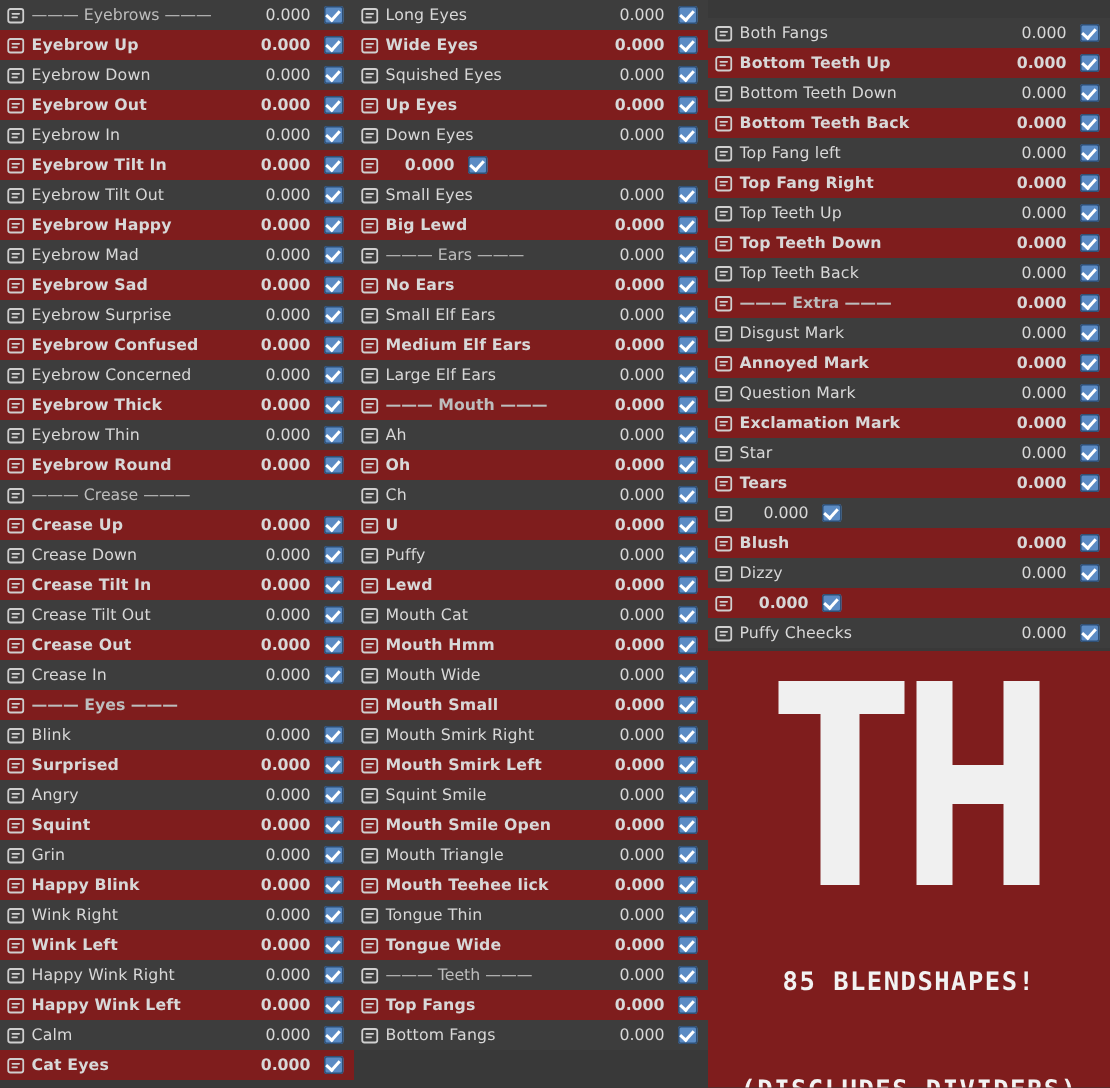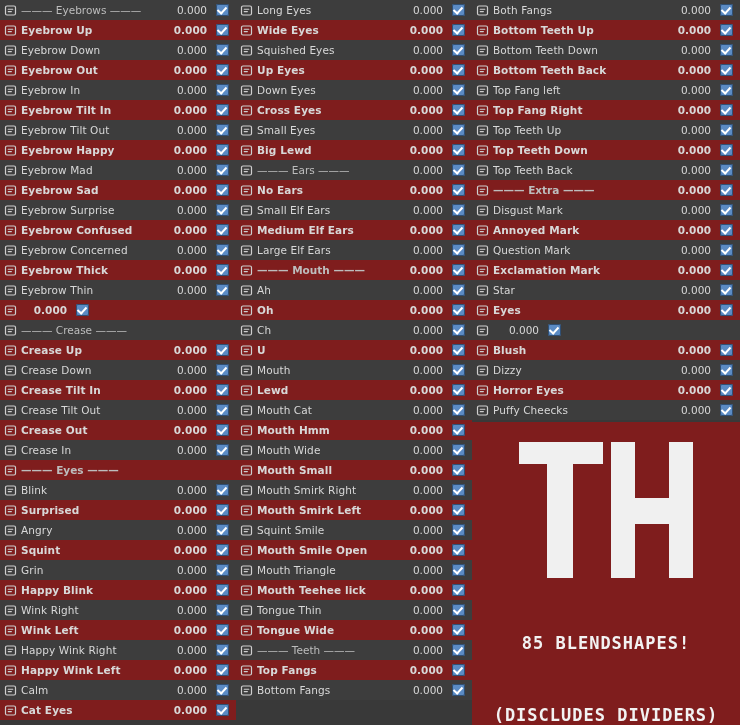--- a/index.html
+++ b/index.html
@@ -25,20 +25,21 @@
   }
   .column {
     position: relative;
     width: 236px;
     flex: 0 0 236px;
     padding-top: 0px;
   }
   .column.col3 {
     flex: 0 0 268px;
     width: 268px;
+    margin-top: 12px;
   }
   .row {
     display: flex;
     flex-direction: row;
     align-items: center;
     height: 20px;
     box-sizing: border-box;
     padding-left: 4px;
   }
   .row.even { background: #3d3d3d; }
@@ -310,20 +311,21 @@
         <span class="value">0.000</span>
         <span class="checkbox"></span>
       </div>
       <div class="row odd">
         <span class="prop-icon">
           <svg width="13" height="13" viewBox="0 0 13 13" aria-hidden="true">
             <rect x="1.5" y="2" width="10" height="9" rx="1.5" fill="none" stroke="#cfcfcf" stroke-width="1.2"></rect>
             <path d="M4.2 5.2 h4.6 M4.2 7.6 h3.2" stroke="#cfcfcf" stroke-width="1.1" stroke-linecap="round"></path>
           </svg>
         </span>
+        <span class="label">Eyebrow Round</span>
         <span class="value">0.000</span>
         <span class="checkbox"></span>
       </div>
       <div class="row even">
         <span class="prop-icon">
           <svg width="13" height="13" viewBox="0 0 13 13" aria-hidden="true">
             <rect x="1.5" y="2" width="10" height="9" rx="1.5" fill="none" stroke="#cfcfcf" stroke-width="1.2"></rect>
             <path d="M4.2 5.2 h4.6 M4.2 7.6 h3.2" stroke="#cfcfcf" stroke-width="1.1" stroke-linecap="round"></path>
           </svg>
         </span>
@@ -597,21 +599,20 @@
         <span class="value">0.000</span>
         <span class="checkbox"></span>
       </div>
       <div class="row odd">
         <span class="prop-icon">
           <svg width="13" height="13" viewBox="0 0 13 13" aria-hidden="true">
             <rect x="1.5" y="2" width="10" height="9" rx="1.5" fill="none" stroke="#cfcfcf" stroke-width="1.2"></rect>
             <path d="M4.2 5.2 h4.6 M4.2 7.6 h3.2" stroke="#cfcfcf" stroke-width="1.1" stroke-linecap="round"></path>
           </svg>
         </span>
-        <span class="label">Cross Eyes</span>
         <span class="value">0.000</span>
         <span class="checkbox"></span>
       </div>
       <div class="row even">
         <span class="prop-icon">
           <svg width="13" height="13" viewBox="0 0 13 13" aria-hidden="true">
             <rect x="1.5" y="2" width="10" height="9" rx="1.5" fill="none" stroke="#cfcfcf" stroke-width="1.2"></rect>
             <path d="M4.2 5.2 h4.6 M4.2 7.6 h3.2" stroke="#cfcfcf" stroke-width="1.1" stroke-linecap="round"></path>
           </svg>
         </span>
@@ -740,21 +741,21 @@
         <span class="value">0.000</span>
         <span class="checkbox"></span>
       </div>
       <div class="row even">
         <span class="prop-icon">
           <svg width="13" height="13" viewBox="0 0 13 13" aria-hidden="true">
             <rect x="1.5" y="2" width="10" height="9" rx="1.5" fill="none" stroke="#cfcfcf" stroke-width="1.2"></rect>
             <path d="M4.2 5.2 h4.6 M4.2 7.6 h3.2" stroke="#cfcfcf" stroke-width="1.1" stroke-linecap="round"></path>
           </svg>
         </span>
-        <span class="label">Mouth</span>
+        <span class="label">Puffy</span>
         <span class="value">0.000</span>
         <span class="checkbox"></span>
       </div>
       <div class="row odd">
         <span class="prop-icon">
           <svg width="13" height="13" viewBox="0 0 13 13" aria-hidden="true">
             <rect x="1.5" y="2" width="10" height="9" rx="1.5" fill="none" stroke="#cfcfcf" stroke-width="1.2"></rect>
             <path d="M4.2 5.2 h4.6 M4.2 7.6 h3.2" stroke="#cfcfcf" stroke-width="1.1" stroke-linecap="round"></path>
           </svg>
         </span>
@@ -1095,21 +1096,21 @@
           <span class="value">0.000</span>
           <span class="checkbox"></span>
         </div>
         <div class="row odd">
           <span class="prop-icon">
             <svg width="13" height="13" viewBox="0 0 13 13" aria-hidden="true">
               <rect x="1.5" y="2" width="10" height="9" rx="1.5" fill="none" stroke="#cfcfcf" stroke-width="1.2"></rect>
               <path d="M4.2 5.2 h4.6 M4.2 7.6 h3.2" stroke="#cfcfcf" stroke-width="1.1" stroke-linecap="round"></path>
             </svg>
           </span>
-          <span class="label">Eyes</span>
+          <span class="label">Tears</span>
           <span class="value">0.000</span>
           <span class="checkbox"></span>
         </div>
         <div class="row even">
           <span class="prop-icon">
             <svg width="13" height="13" viewBox="0 0 13 13" aria-hidden="true">
               <rect x="1.5" y="2" width="10" height="9" rx="1.5" fill="none" stroke="#cfcfcf" stroke-width="1.2"></rect>
               <path d="M4.2 5.2 h4.6 M4.2 7.6 h3.2" stroke="#cfcfcf" stroke-width="1.1" stroke-linecap="round"></path>
             </svg>
           </span>
@@ -1138,21 +1139,20 @@
           <span class="value">0.000</span>
           <span class="checkbox"></span>
         </div>
         <div class="row odd">
           <span class="prop-icon">
             <svg width="13" height="13" viewBox="0 0 13 13" aria-hidden="true">
               <rect x="1.5" y="2" width="10" height="9" rx="1.5" fill="none" stroke="#cfcfcf" stroke-width="1.2"></rect>
               <path d="M4.2 5.2 h4.6 M4.2 7.6 h3.2" stroke="#cfcfcf" stroke-width="1.1" stroke-linecap="round"></path>
             </svg>
           </span>
-          <span class="label">Horror Eyes</span>
           <span class="value">0.000</span>
           <span class="checkbox"></span>
         </div>
         <div class="row even">
           <span class="prop-icon">
             <svg width="13" height="13" viewBox="0 0 13 13" aria-hidden="true">
               <rect x="1.5" y="2" width="10" height="9" rx="1.5" fill="none" stroke="#cfcfcf" stroke-width="1.2"></rect>
               <path d="M4.2 5.2 h4.6 M4.2 7.6 h3.2" stroke="#cfcfcf" stroke-width="1.1" stroke-linecap="round"></path>
             </svg>
           </span>

